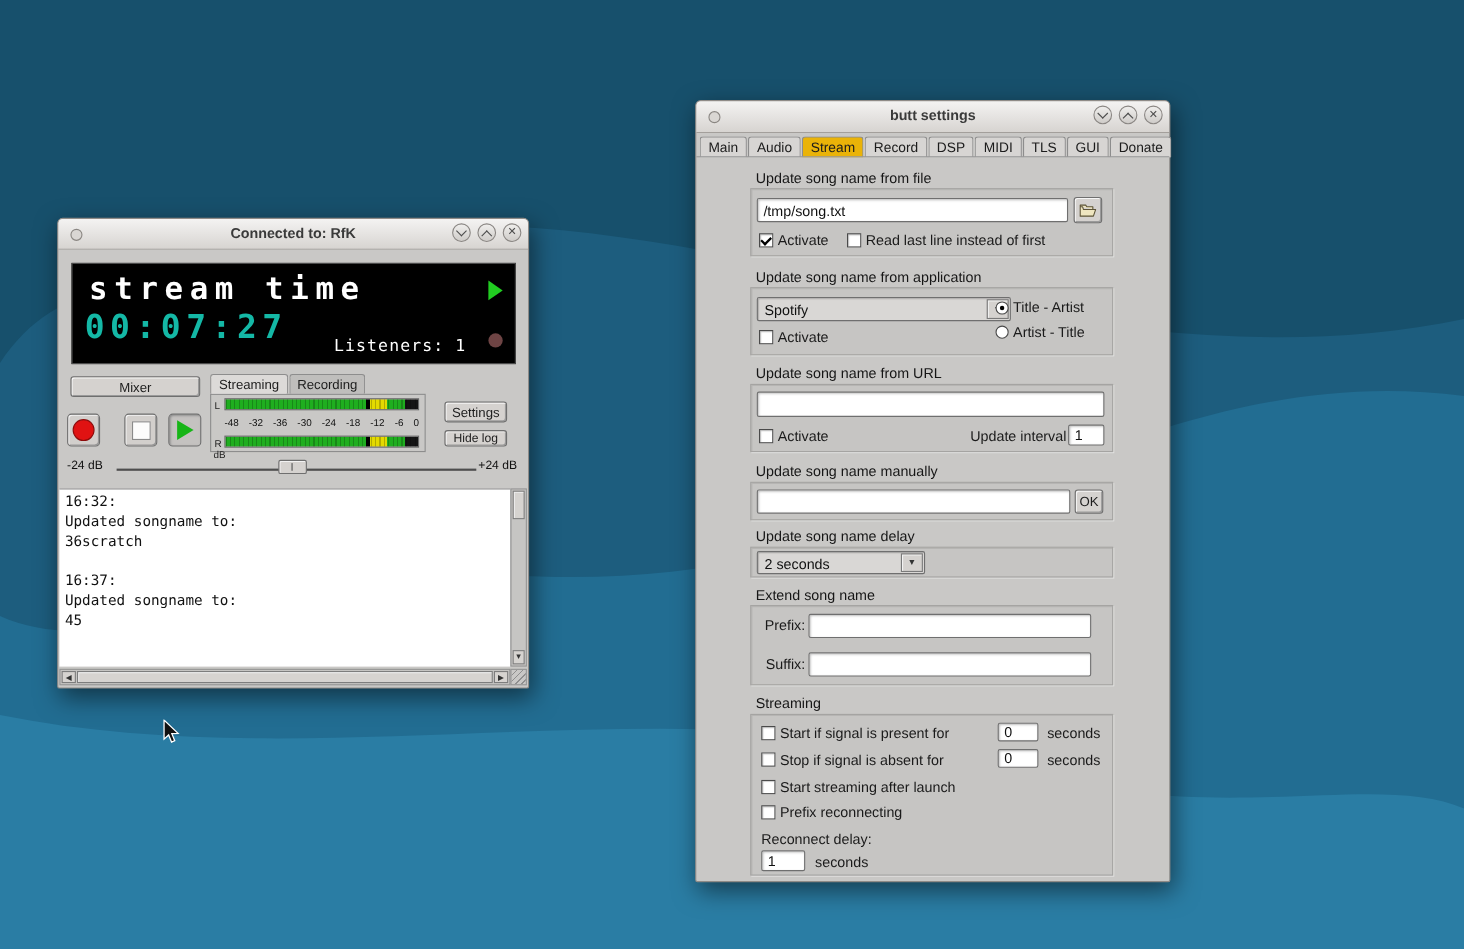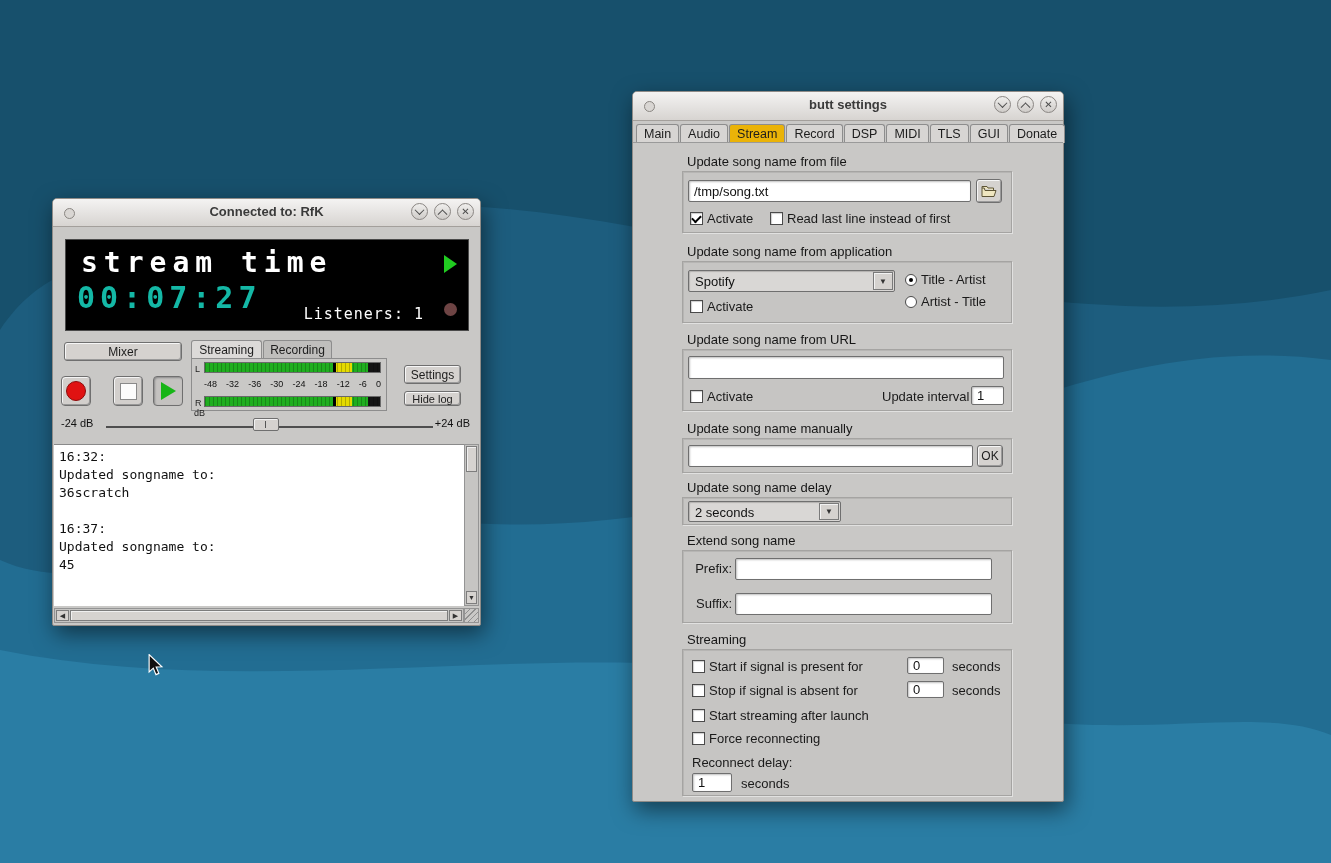--- a/index.html
+++ b/index.html
@@ -280,21 +280,21 @@
       </svg>
     </div>
     <span class="cb checked" style="left:7px;top:40px;"></span>
     <span class="lbl" style="left:24px;top:39px;">Activate</span>
     <span class="cb" style="left:87px;top:40px;"></span>
     <span class="lbl" style="left:104px;top:39px;">Read last line instead of first</span>
   </div>
 
   <div class="glabel" style="top:152px;">Update song name from application</div>
   <div class="group" style="top:169px;height:62px;">
-    <div class="choice" style="left:5px;top:8px;width:207px;height:22px;">
+    <div class="choice" style="left:5px;top:8px;width:231px;height:22px;">
       <span class="ctext">Spotify</span>
       <span class="carrow">▼</span>
     </div>
     <span class="radio checked" style="left:222px;top:12px;"></span>
     <span class="lbl" style="left:238px;top:10px;">Title - Artist</span>
     <span class="radio" style="left:222px;top:34px;"></span>
     <span class="lbl" style="left:238px;top:32px;">Artist - Title</span>
     <span class="cb" style="left:7px;top:38px;"></span>
     <span class="lbl" style="left:24px;top:37px;">Activate</span>
   </div>
@@ -341,21 +341,21 @@
 
     <span class="cb" style="left:9px;top:34px;"></span>
     <span class="lbl" style="left:26px;top:33px;">Stop if signal is absent for</span>
     <input class="tin" style="left: 224px; top: 31px; width: 37px; height: 17px;" value="0">
     <span class="lbl" style="left:269px;top:33px;">seconds</span>
 
     <span class="cb" style="left:9px;top:59px;"></span>
     <span class="lbl" style="left:26px;top:58px;">Start streaming after launch</span>
 
     <span class="cb" style="left:9px;top:82px;"></span>
-    <span class="lbl" style="left:26px;top:81px;">Force reconnecting</span>
+    <span class="lbl" style="left:26px;top:81px;">Prefix reconnecting</span>
 
     <span class="lbl" style="left:9px;top:105px;">Reconnect delay:</span>
     <input class="tin" style="left: 9px; top: 123px; width: 40px; height: 19px;" value="1">
     <span class="lbl" style="left:58px;top:126px;">seconds</span>
   </div>
 </div>
 
 <div id="cursor">
   <svg width="19" height="22" viewBox="0 0 13 19">
     <path d="M1,0.5 L1,15.5 L4.6,12.2 L6.9,17.8 L9.4,16.7 L7.1,11.2 L12,11 Z" fill="#111" stroke="#fff" stroke-width="1"></path>

